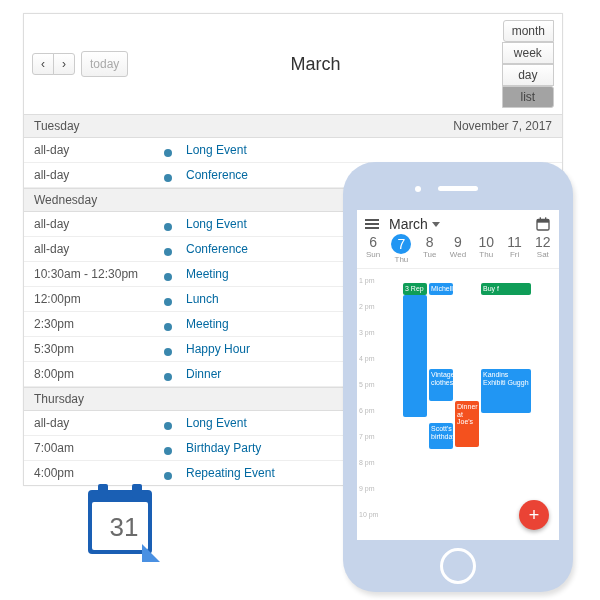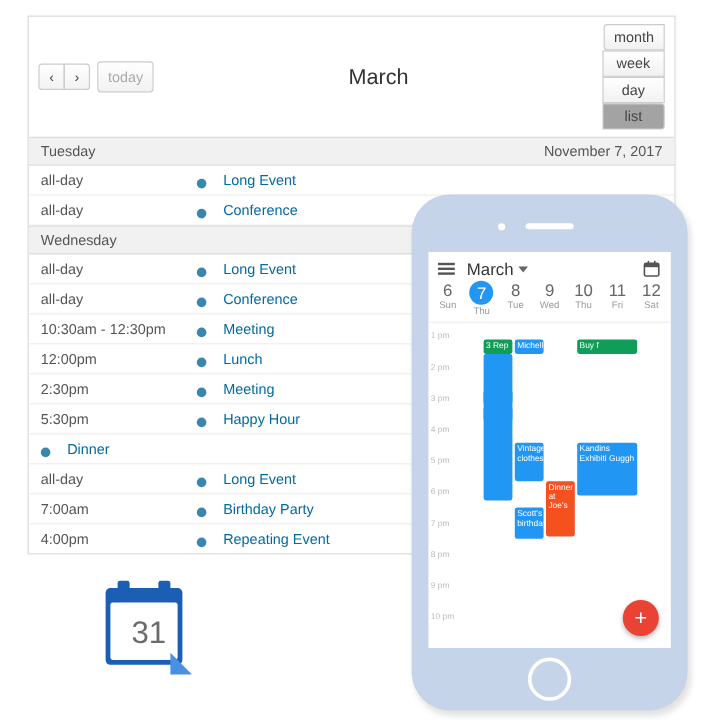--- a/index.html
+++ b/index.html
@@ -139,22 +139,27 @@
         <span class="time">2:30pm</span>
         <span class="dot"></span>
         <span class="title">Meeting</span>
       </div>
       <div class="row">
         <span class="time">5:30pm</span>
         <span class="dot"></span>
         <span class="title">Happy Hour</span>
       </div>
       <div class="row">
+        <span class="time">8:00pm</span>
         <span class="dot"></span>
         <span class="title">Dinner</span>
+      </div>
+      <div class="day-header">
+        <span>Thursday</span>
+        <span class="date"></span>
       </div>
       <div class="row">
         <span class="time">all-day</span>
         <span class="dot"></span>
         <span class="title">Long Event</span>
       </div>
       <div class="row">
         <span class="time">7:00am</span>
         <span class="dot"></span>
         <span class="title">Birthday Party</span>

